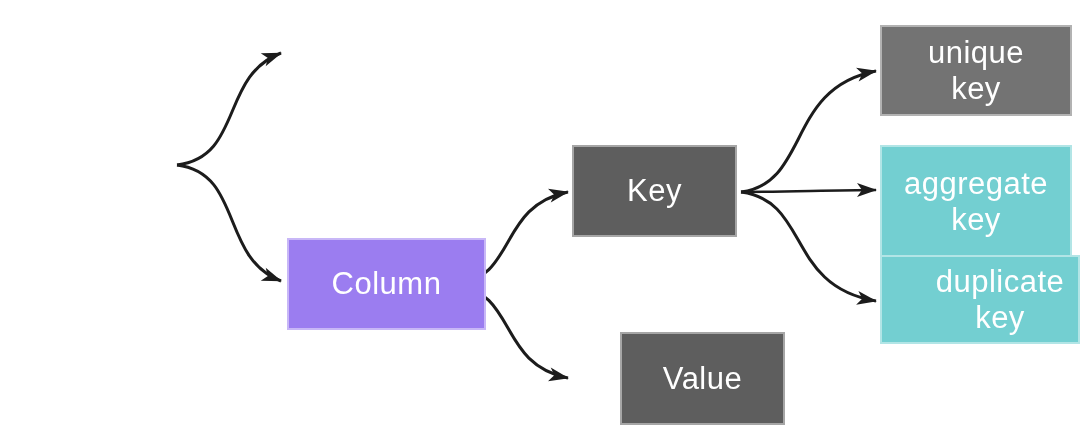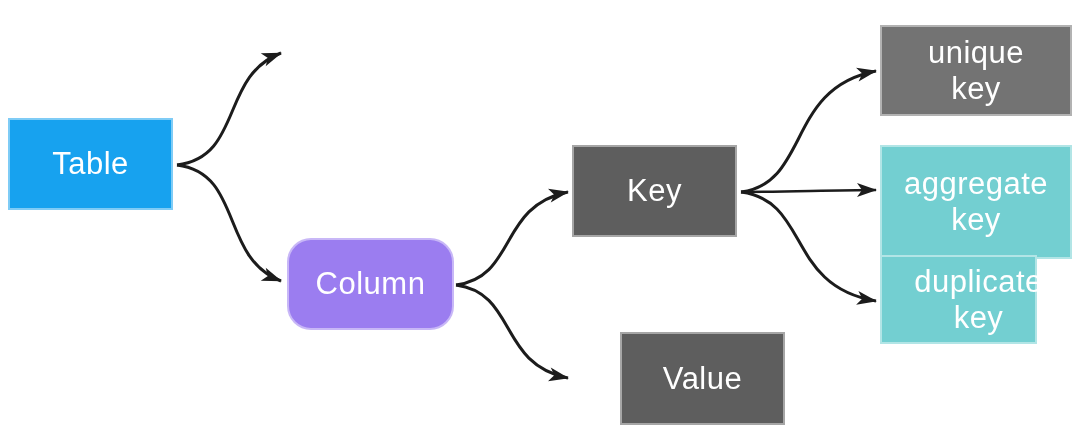--- a/index.html
+++ b/index.html
@@ -29,26 +29,26 @@
     color: #ffffff;
     font-size: 31px;
     line-height: 1.15;
     text-align: center;
     white-space: pre-line;
     letter-spacing: 0.5px;
   }
   
   .n-table         { left: 8px;   top: 118px; width: 165px; height: 92px; }
   .n-row           { left: 287px; top: 4px;   width: 166px; height: 93px; }
-  .n-column        { left: 287px; top: 238px; width: 167px; height: 92px; border-radius: 24px; }
+  .n-column        { left: 287px; top: 238px; width: 199px; height: 92px; }
   .n-key           { left: 572px; top: 145px; width: 165px; height: 92px; }
   .n-value         { left: 572px; top: 332px; width: 165px; height: 93px; margin-left: 48px; }
   .n-unique-key    { left: 880px; top: 25px;  width: 192px; height: 91px; }
   .n-aggregate-key { left: 880px; top: 145px; width: 192px; height: 114px; }
-  .n-duplicate-key { left: 880px; top: 255px; width: 157px; height: 89px; padding-left: 40px; }
+  .n-duplicate-key { left: 880px; top: 255px; width: 200px; height: 89px; padding-left: 40px; }
 </style>
 </head>
 <body>
 
 <div class="canvas">
 
   <svg class="edges-layer" width="1080" height="429" viewBox="0 0 1080 429" xmlns="http://www.w3.org/2000/svg">
     <defs>
       <marker id="arrow" markerUnits="userSpaceOnUse" markerWidth="22" markerHeight="16" refX="20" refY="8" orient="auto">
         <path d="M1,1 L21,8 L1,15 L6,8 Z" fill="#1c1c1c"></path>
@@ -56,23 +56,20 @@
     </defs>
     <path d="M 177 165 C 243 157 220 76 281 53" fill="none" stroke="#1c1c1c" stroke-width="3" marker-end="url(#arrow)"></path>
     <path d="M 177 165 C 243 173 220 258 281 281" fill="none" stroke="#1c1c1c" stroke-width="3" marker-end="url(#arrow)"></path>
     <path d="M 456 285 C 517 277 498 206 568 192" fill="none" stroke="#1c1c1c" stroke-width="3" marker-end="url(#arrow)"></path>
     <path d="M 456 285 C 517 293 498 364 568 378" fill="none" stroke="#1c1c1c" stroke-width="3" marker-end="url(#arrow)"></path>
     <path d="M 741 192 C 810 183 786 88 876 71" fill="none" stroke="#1c1c1c" stroke-width="3" marker-end="url(#arrow)"></path>
     <path d="M 741 192 C 790 192 830 190 876 190" fill="none" stroke="#1c1c1c" stroke-width="2.5" marker-end="url(#arrow)"></path>
     <path d="M 741 192 C 810 201 786 286 876 301" fill="none" stroke="#1c1c1c" stroke-width="3" marker-end="url(#arrow)"></path>
   </svg>
 
-  <div class="node n-table" style="background: rgb(23, 162, 239);">
-    <span class="label">Table</span>
-  </div>
 
 
   <div class="node n-column" style="background: rgb(155, 125, 240);">
     <span class="label">Column</span>
   </div>
 
   <div class="node n-key" style="background: rgb(94, 94, 94);">
     <span class="label">Key</span>
   </div>
 

